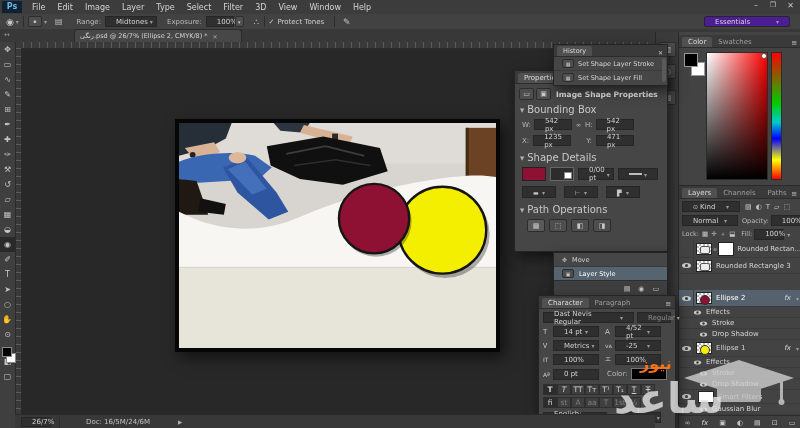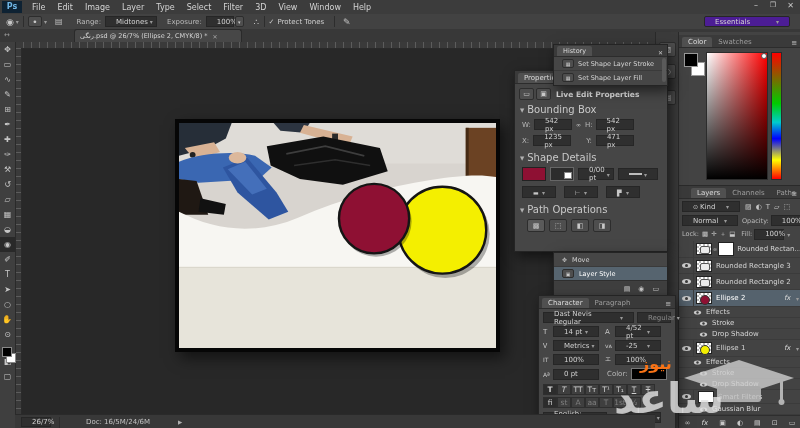--- a/index.html
+++ b/index.html
@@ -187,21 +187,21 @@
       </div>
       <div class="ab" style="left:27px;top:17px;width:60px;height:126px;border:1px solid #2c2c2c;
            background:linear-gradient(to bottom,rgba(0,0,0,0),#000),linear-gradient(to right,#ffffff,#ff0000);"></div>
       <span class="ab" style="left:82px;top:18px;width:4px;height:4px;border-radius:50%;background:#fff;border:1px solid #555;"></span>
       <div class="ab" style="left:92px;top:17px;width:9px;height:126px;border:1px solid #2c2c2c;
            background:linear-gradient(to bottom,#ff0000,#00cc00 40%,#00cccc 55%,#0000ff 68%,#ffff00 85%,#ff0000 100%);"></div>
     </div>
 
     <div class="ab" style="left:0;top:153px;width:122px;height:243px;border-top:1px solid #2a2a2a;">
       <div class="phead" style="height:12px;">
-        <span class="tab" style="margin-left:12px;">Layers</span>
+        <span class="tab" style="margin-left:3px;">Layers</span>
         <span class="tab off">Channels</span>
         <span class="tab off">Paths</span>
         <span class="gl" style="position:absolute;right:4px;font-size:7px;">≡</span>
       </div>
 
       <div class="ab row" style="left:0;top:14px;width:122px;height:13px;">
         <span class="fld" style="width:58px;height:11px;margin-left:3px;">
           <span class="row">
               <span class="gl" style="font-size:6px;margin-right:2px;">⊙</span>
               <span>Kind</span>
@@ -252,29 +252,20 @@
         </div>
         <div class="lrow" style="top:17px;height:16px;">
           <span class="eyebox">
               <span class="eye"></span>
             </span>
           <span class="checker" style="margin-left:2px;">
               <span class="ab" style="left:3px;top:2px;width:8px;height:6px;background:#ececec;border-radius:2px;border:1px solid #555;"></span>
             </span>
           <span style="margin-left:4px;white-space:nowrap;">Rounded Rectangle 3</span>
         </div>
-        <div class="lrow" style="top:33px;height:16px;">
-          <span class="eyebox">
-              <span class="eye"></span>
-            </span>
-          <span class="checker" style="margin-left:2px;">
-              <span class="ab" style="left:3px;top:2px;width:8px;height:6px;background:#ececec;border-radius:2px;border:1px solid #555;"></span>
-            </span>
-          <span style="margin-left:4px;white-space:nowrap;">Rounded Rectangle 2</span>
-        </div>
         <div class="lrow" style="top:49px;height:17px;background:#55626d;color:#fff;">
           <span class="eyebox">
               <span class="eye"></span>
             </span>
           <span class="checker" style="margin-left:2px;">
               <span class="ab" style="left:3px;top:2px;width:8px;height:8px;background:#8e1033;border-radius:50%;border:1px solid #333;"></span>
             </span>
           <span style="margin-left:4px;white-space:nowrap;">Ellipse 2</span>
           <span class="fx" style="position:absolute;right:10px;">fx</span>
           <span class="dda" style="position:absolute;right:2px;">▾</span>
@@ -341,21 +332,21 @@
 
   <div class="pnl" style="left:514px;top:70px;width:154px;height:182px;">
     <div class="phead">
       <span class="tab" style="margin-left:3px;">Properties</span>
       <span class="gl" style="position:absolute;right:18px;font-size:6px;">◂◂</span>
       <span class="gl" style="position:absolute;right:5px;font-size:7px;">≡</span>
     </div>
     <div class="row" style="margin:4px 4px 2px 4px;">
       <span class="icnb" style="width:15px;height:12px;font-size:7px;">▭</span>
       <span class="icnb" style="width:15px;height:12px;font-size:7px;margin-left:2px;">▣</span>
-      <span style="font-size:7.5px;color:#e0e0e0;font-weight:bold;margin-left:5px;white-space:nowrap;">Live Edit Properties</span>
+      <span style="font-size:7.5px;color:#e0e0e0;font-weight:bold;margin-left:5px;white-space:nowrap;">Image Shape Properties</span>
     </div>
     <div class="row" style="margin:4px 0 0 5px;">
       <span class="tri">▼</span>
       <span class="sech">Bounding Box</span>
     </div>
     <div class="row" style="margin:4px 0 0 7px;">
       <span class="lbl">W:</span>
       <span class="fld" style="width:38px;height:11px;margin-left:3px;">
           <span>542 px</span>
         </span>

